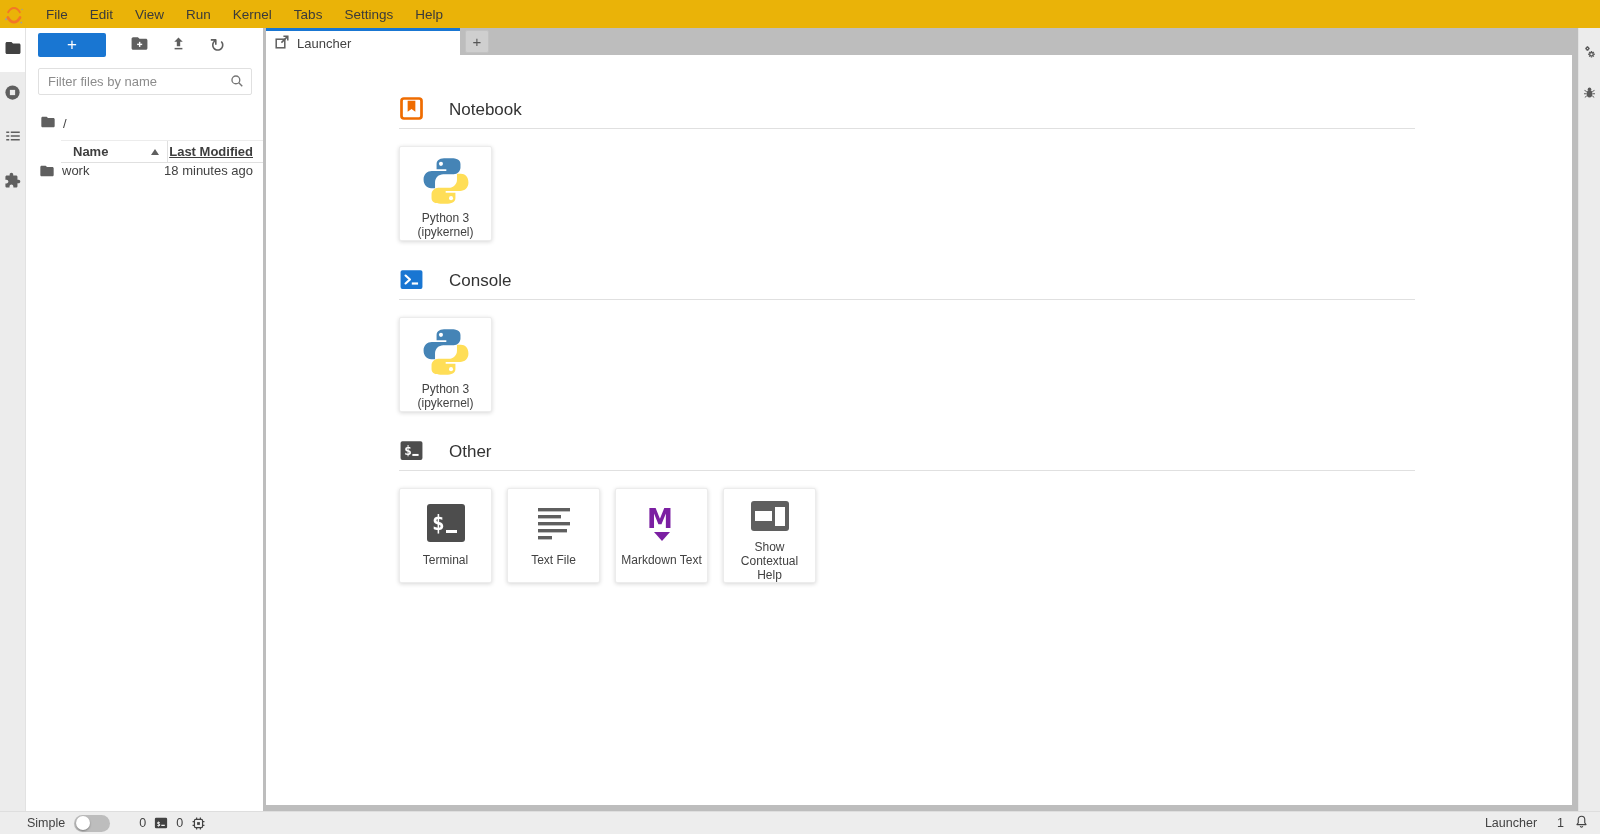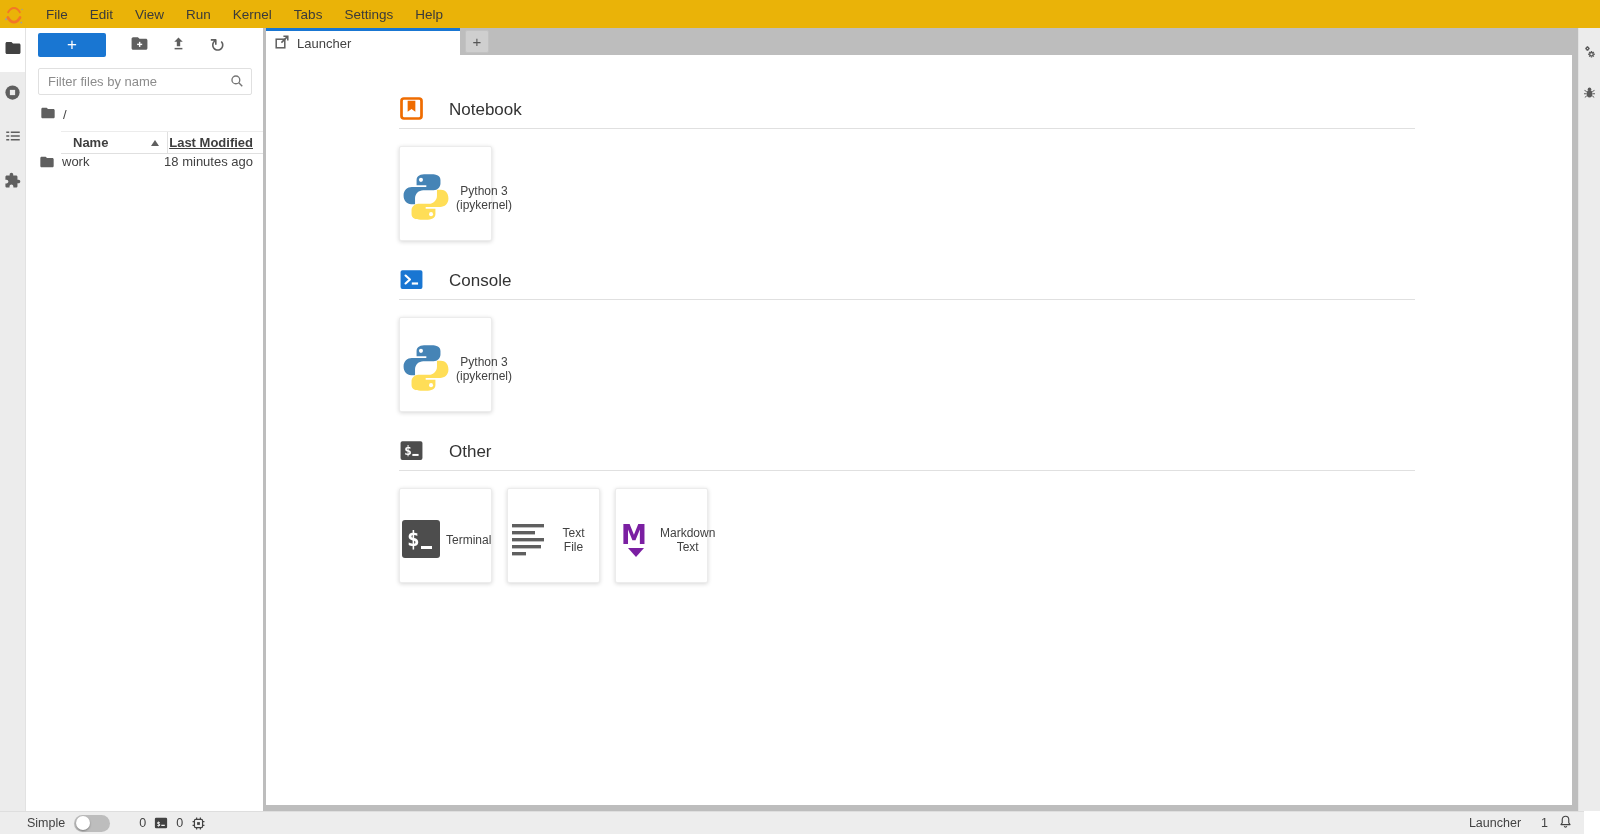--- a/index.html
+++ b/index.html
@@ -25,21 +25,21 @@
   
   .filebrowser { position:absolute; left:27px; width:236px; top:0; bottom:0; background:#fff; }
   .fb-toolbar { display:flex; align-items:center; padding:5px 10px 0 11px; }
   .new-launcher-btn { width:68px; height:24px; background:#1976d2; border:none; border-radius:2px;
     color:#fff; font-size:17px; line-height:22px; display:flex; align-items:center; justify-content:center; cursor:pointer; }
   .fb-icon-btn { width:39px; height:24px; display:flex; align-items:center; justify-content:center;
     background:none; border:none; cursor:pointer; padding:0; color:#5f5f5f; }
   .fb-toolbar .new-launcher-btn { margin-right:14px; }
   .refresh-glyph { font-size:19px; line-height:1; font-family:"DejaVu Sans",sans-serif; color:#5f5f5f; }
 
-  .fb-filter { margin:11px 11px 0 11px; position:relative; }
+  .fb-filter { margin:11px 11px 9px 11px; position:relative; }
   .fb-filter input { width:100%; height:27px; border:1px solid #e0e0e0; border-radius:2px;
     padding:0 28px 0 9px; font-size:13px; color:#424242; outline:none; background:#fff; }
   .fb-filter input::placeholder { color:#8c8c8c; }
   .fb-filter .search-icon { position:absolute; right:6px; top:4px; }
 
   .fb-breadcrumb { display:flex; align-items:center; gap:7px; padding:10px 11px 7px 13px;
     font-size:13px; color:#424242; }
 
   .fb-header { display:flex; align-items:center; height:23px; border-top:1px solid #ececec;
     border-bottom:1px solid #e0e0e0; font-size:13px; font-weight:bold; color:#3e3e3e; padding:0 10px 0 12px;margin-left:34px; }
@@ -65,28 +65,28 @@
   .dock-content { position:absolute; top:27px; left:3px; right:6px; bottom:6px; background:#fff; overflow:hidden; }
 
   
   .launcher { padding:43px 40px 0 133px; }
   .launcher-section { width:1016px; max-width:100%; }
   .section-header { display:flex; align-items:center; gap:25px; height:24px; }
   .section-title { font-size:17px; color:#333; }
   .section-rule { border-bottom:1px solid #e0e0e0; margin-top:6px; }
   .card-row { display:flex; gap:15px; margin:17px 0 28px 0; }
   .launcher-card { width:93px; height:95px; background:#fff; border:1px solid #ececec; border-radius:2px;
-    box-shadow:0 1px 4px rgba(0,0,0,.16); display:flex; flex-direction:row; align-items:center;
+    box-shadow:0 1px 4px rgba(0,0,0,.16); display:flex; flex-direction:column; align-items:center;
     padding-top:6px; cursor:pointer; }
   .card-icon { height:55px; display:flex; align-items:center; justify-content:center; }
   .card-label { font-size:12px; line-height:1.18; color:#424242; text-align:center; margin-top:3px;
     padding:0 4px; }
 
   
-  .statusbar { position:absolute; left:0; right:16px; bottom:0; height:23px; background:#ededed;
+  .statusbar { position:absolute; left:0; right:0; bottom:0; height:23px; background:#ededed;
     border-top:1px solid #dedede; display:flex; align-items:center; font-size:12.5px; color:#424242;
     padding:0 10px 0 27px; }
   .toggle { width:36px; height:17px; border-radius:9px; background:#bdbdbd; position:relative;
     margin-left:9px; cursor:pointer; flex:0 0 auto; }
   .toggle .knob { position:absolute; left:1.5px; top:1.5px; width:14px; height:14px; border-radius:50%;
     background:#fff; box-shadow:0 1px 2px rgba(0,0,0,.35); }
   .sb-group { display:flex; align-items:center; }
   .sb-count { margin:0 4px; cursor:pointer; }
   .sb-icon { display:flex; margin:0 4px; }
   .sb-right { margin-left:auto; display:flex; align-items:center; gap:0; }
@@ -332,20 +332,30 @@
               <span class="card-icon">
                 <svg width="40" height="40" viewBox="0 0 40 40">
                   <text x="5" y="25" font-size="26" font-weight="bold" fill="#7b1fa2" font-family="DejaVu Sans,sans-serif">M</text>
                   <polygon points="12,29 28,29 20,38" fill="#7b1fa2"></polygon>
                 </svg>
               </span>
               <span class="card-label">Markdown Text</span>
             </div>
 
 
+            <div class="launcher-card">
+              <span class="card-icon">
+                <svg width="40" height="36" viewBox="0 0 40 36">
+                  <rect x="1" y="3" width="38" height="30" rx="3" fill="#5f5f5f"></rect>
+                  <rect x="5" y="13" width="17" height="10" fill="#fff"></rect>
+                  <rect x="25" y="9" width="10" height="19" fill="#fff"></rect>
+                </svg>
+              </span>
+              <span class="card-label">Show Contextual Help</span>
+            </div>
 
           </div>
         </div>
 
       </div>
     </div>
   </div>
 
   <div class="activity-strip activity-right">
     <div class="activity-btn" style="margin-top:6px">

